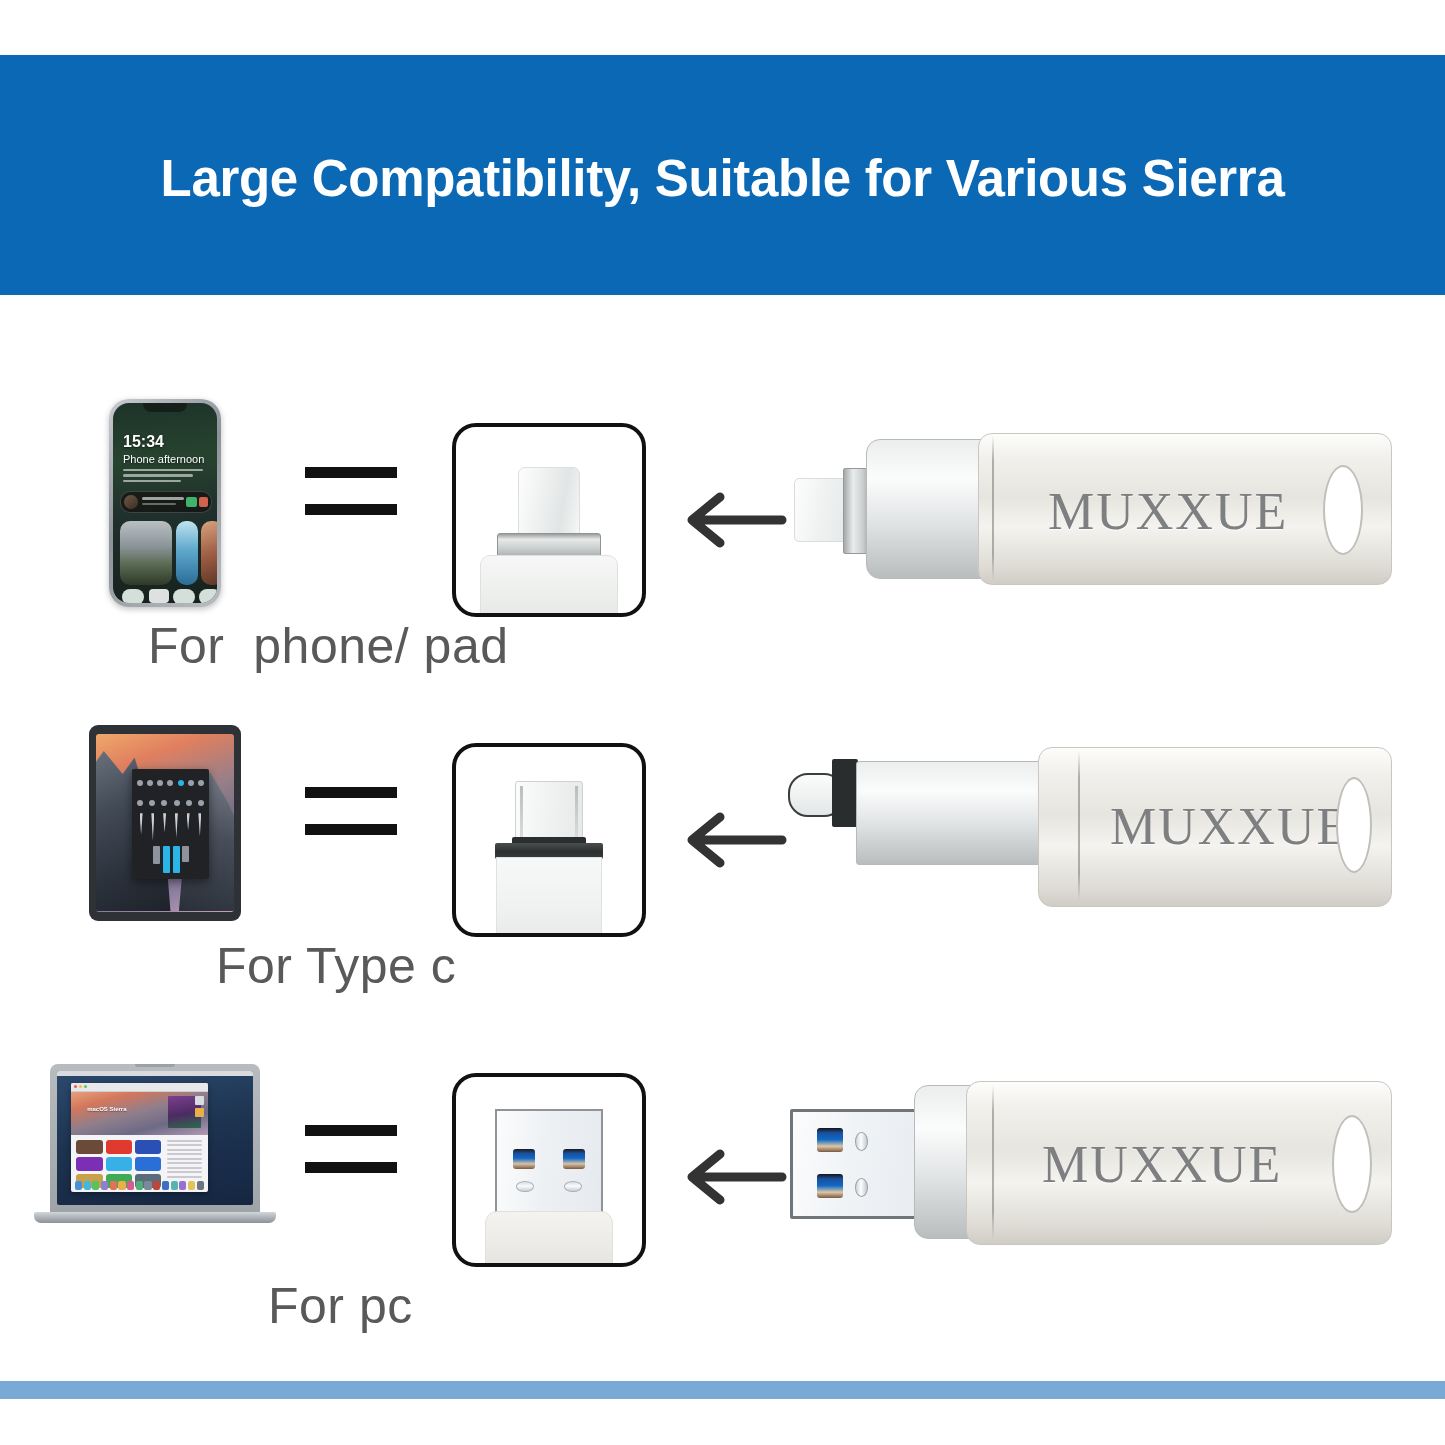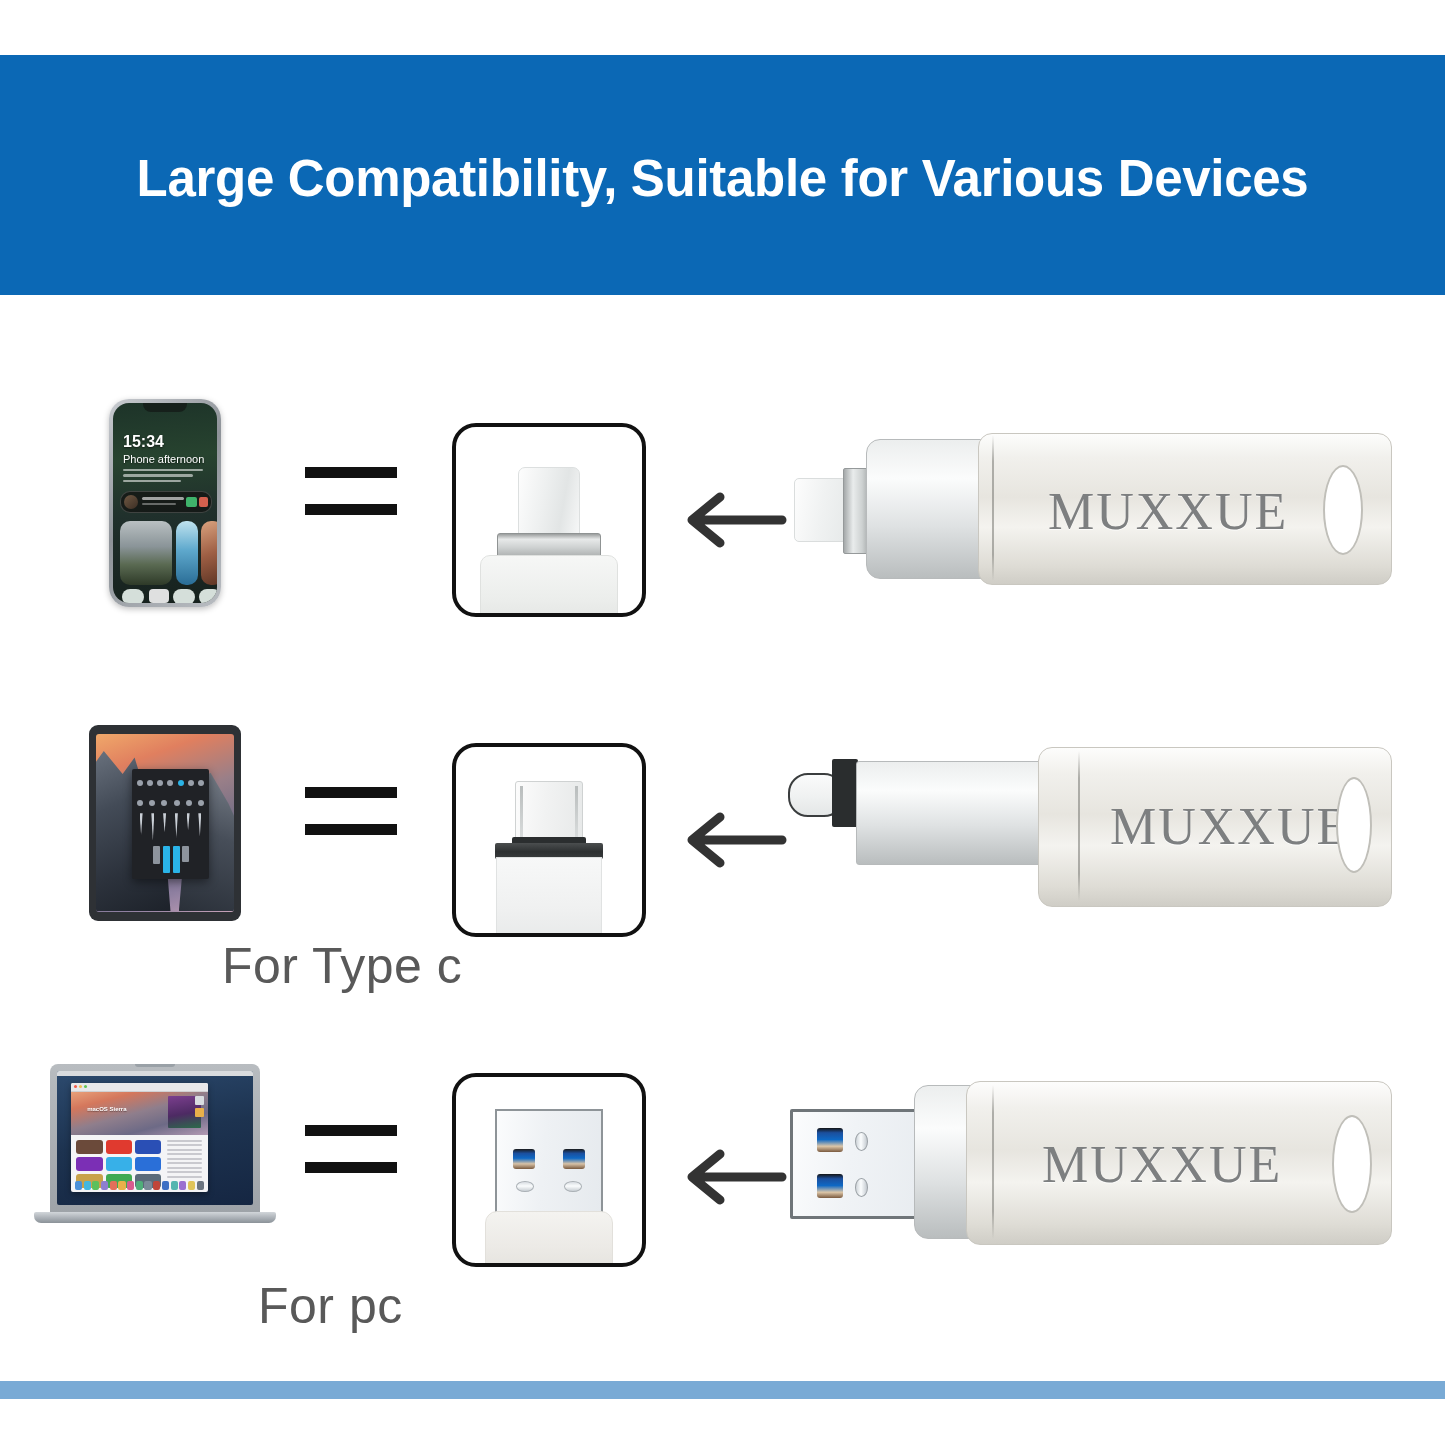--- a/index.html
+++ b/index.html
@@ -133,22 +133,22 @@
   .caption {
     position: absolute;
     color: #595959;
     font-size: 50px;
     font-weight: 400;
     white-space: pre;
     font-family: "Liberation Sans", sans-serif;
     letter-spacing: 0.5px;
   }
   .cap-1 { left: 148px; top: 222px; }
-  .cap-2 { left: 222px; top: 222px; }
-  .cap-3 { left: 258px; top: 232px; }
+  .cap-2 { left: 216px; top: 222px; }
+  .cap-3 { left: 268px; top: 232px; }
 
   
   .phone {
     position: relative;
     width: 112px;
     height: 208px;
     border-radius: 20px;
     background: linear-gradient(135deg,#c9ccd1 0%,#8e9399 45%,#b9bdc2 100%);
     padding: 4px;
     box-sizing: border-box;
@@ -497,21 +497,21 @@
     background: linear-gradient(90deg,#cfd5da 0%,#fbfdfe 45%,#c4cad0 100%);
     border:1px solid #9aa0a5;
   }
   .d3-h1 { top:20px; }
   .d3-h2 { top:66px; }
 </style>
 </head>
 <body>
 
 <div class="banner">
-  <div class="banner-sub">Large Compatibility, Suitable for Various Devices</div>
+  <div class="banner-sub">Large Compatibility, Suitable for Various Sierra</div>
 </div>
 
 <div class="row row-1">
 
   <div class="device-cell">
     <div class="phone">
       <div class="phone-screen">
         <div class="notch"></div>
         <div class="ph-time">15:34</div>
         <div class="ph-greet">Phone afternoon</div>
@@ -560,20 +560,21 @@
       <div class="d1-plug"></div>
       <div class="d1-collar"></div>
       <div class="swivel" style="left:86px; top:34px; width:140px; height:138px; border-radius:14px;"></div>
       <div class="drive-body" style="left:198px; width:412px;"></div>
       <div class="drive-seam" style="left:212px;"></div>
       <div class="drive-brand" style="left:268px; top:77px;">MUXXUE</div>
       <div class="ring-hole" style="left:543px; top:60px; width:36px; height:86px;"></div>
     </div>
   </div>
 
+  <div class="caption cap-1">For  phone/ pad</div>
 </div>
 
 <div class="row row-2">
 
   <div class="device-cell">
     <div class="tablet">
       <div class="tablet-screen">
         <div class="tb-rock"></div>
         <div class="tb-rock2"></div>
         <div class="tb-panel">

